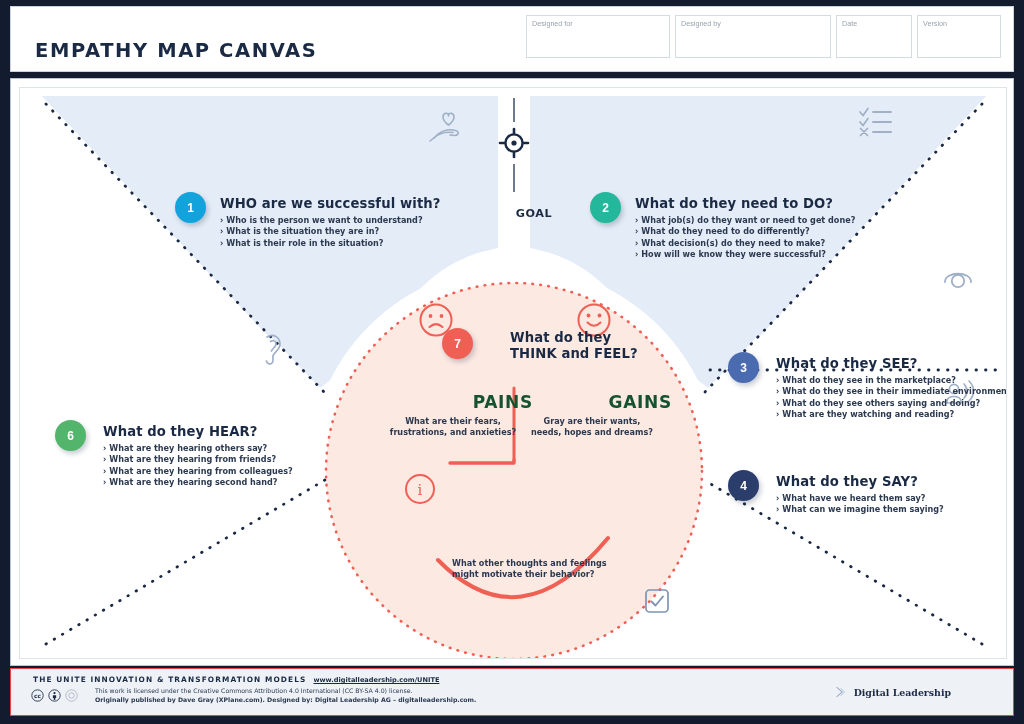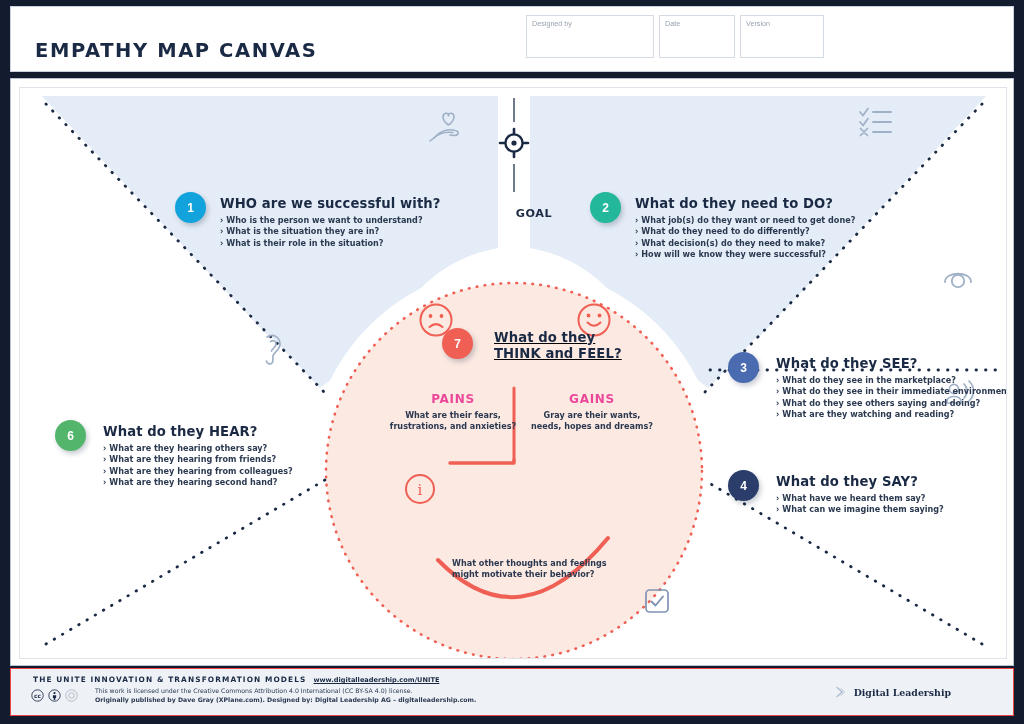--- a/index.html
+++ b/index.html
@@ -38,21 +38,21 @@
     display: flex;
     gap: 5px;
   }
   .meta-box {
     border: 1px solid #d5dbe3;
     background: #fff;
     height: 43px;
     position: relative;
   }
   .meta-box.w1 { width: 144px; }
-  .meta-box.w2 { width: 128px; }
+  .meta-box.w2 { width: 156px; }
   .meta-box.w3 { width: 76px; }
   .meta-box.w4 { width: 84px; }
   .meta-label {
     position: absolute;
     left: 5px; top: 3px;
     font-size: 7.2px;
     color: #9aa3b0;
     font-family: "Liberation Sans", sans-serif;
   }
   .meta-input {
@@ -138,21 +138,21 @@
   #sec1 .body { margin-left: 45px; padding-top: 4px; }
   #sec2 { left: 570px; top: 104px; width: 340px; }
   #sec2 .body { margin-left: 45px; padding-top: 4px; }
   #sec3 { left: 708px; top: 264px; width: 300px; }
   #sec3 .body { margin-left: 48px; padding-top: 4px; }
   #sec4 { left: 708px; top: 382px; width: 300px; }
   #sec4 .body { margin-left: 48px; padding-top: 4px; }
   #sec6 { left: 35px; top: 332px; width: 300px; }
   #sec6 .body { margin-left: 48px; padding-top: 4px; }
   #sec7 { left: 422px; top: 240px; width: 230px; }
-  #sec7 .body { margin-left: 52px; padding-top: 2px; text-decoration: underline; }
+  #sec7 .body { margin-left: 68px; padding-top: 2px; }
   #sec7 .sec-title { white-space: normal; line-height: 15.5px; width: 140px; }
 
   
   .goal-wrap {
     position: absolute;
     left: 494px; top: 118px;
     width: 40px;
     text-align: center;
   }
   .goal-label {
@@ -166,26 +166,27 @@
 
   
   .pg {
     position: absolute;
     text-align: center;
     width: 160px;
   }
   #pains { left: 353px; top: 300px; }
   #gains { left: 492px; top: 300px; }
   .pg-title {
-    font-size: 12px;
-    font-weight: 700;
-    color: #ec4899;
+    font-size: 17px;
+    font-weight: 700;
+    color: #14532d;
     letter-spacing: .7px;
     margin-top: 4px;
     font-family: "DejaVu Sans", sans-serif;
+    text-align: right;
   }
   .pg-desc {
     font-size: 8.1px;
     font-weight: 700;
     color: #2b3950;
     line-height: 11px;
     margin-top: 4px;
     font-family: "DejaVu Sans", sans-serif;
   }
 
@@ -262,20 +263,24 @@
   }
 </style>
 </head>
 <body>
 
 <div id="root">
 
   <div class="header">
     <div class="canvas-title">EMPATHY MAP CANVAS</div>
     <div class="meta-boxes">
+      <div class="meta-box w1">
+        <span class="meta-label">Designed for</span>
+        <input class="meta-input" value="" style="">
+      </div>
       <div class="meta-box w2">
         <span class="meta-label">Designed by</span>
         <input class="meta-input" value="" style="">
       </div>
       <div class="meta-box w3">
         <span class="meta-label">Date</span>
         <input class="meta-input" value="" style="">
       </div>
       <div class="meta-box w4">
         <span class="meta-label">Version</span>

